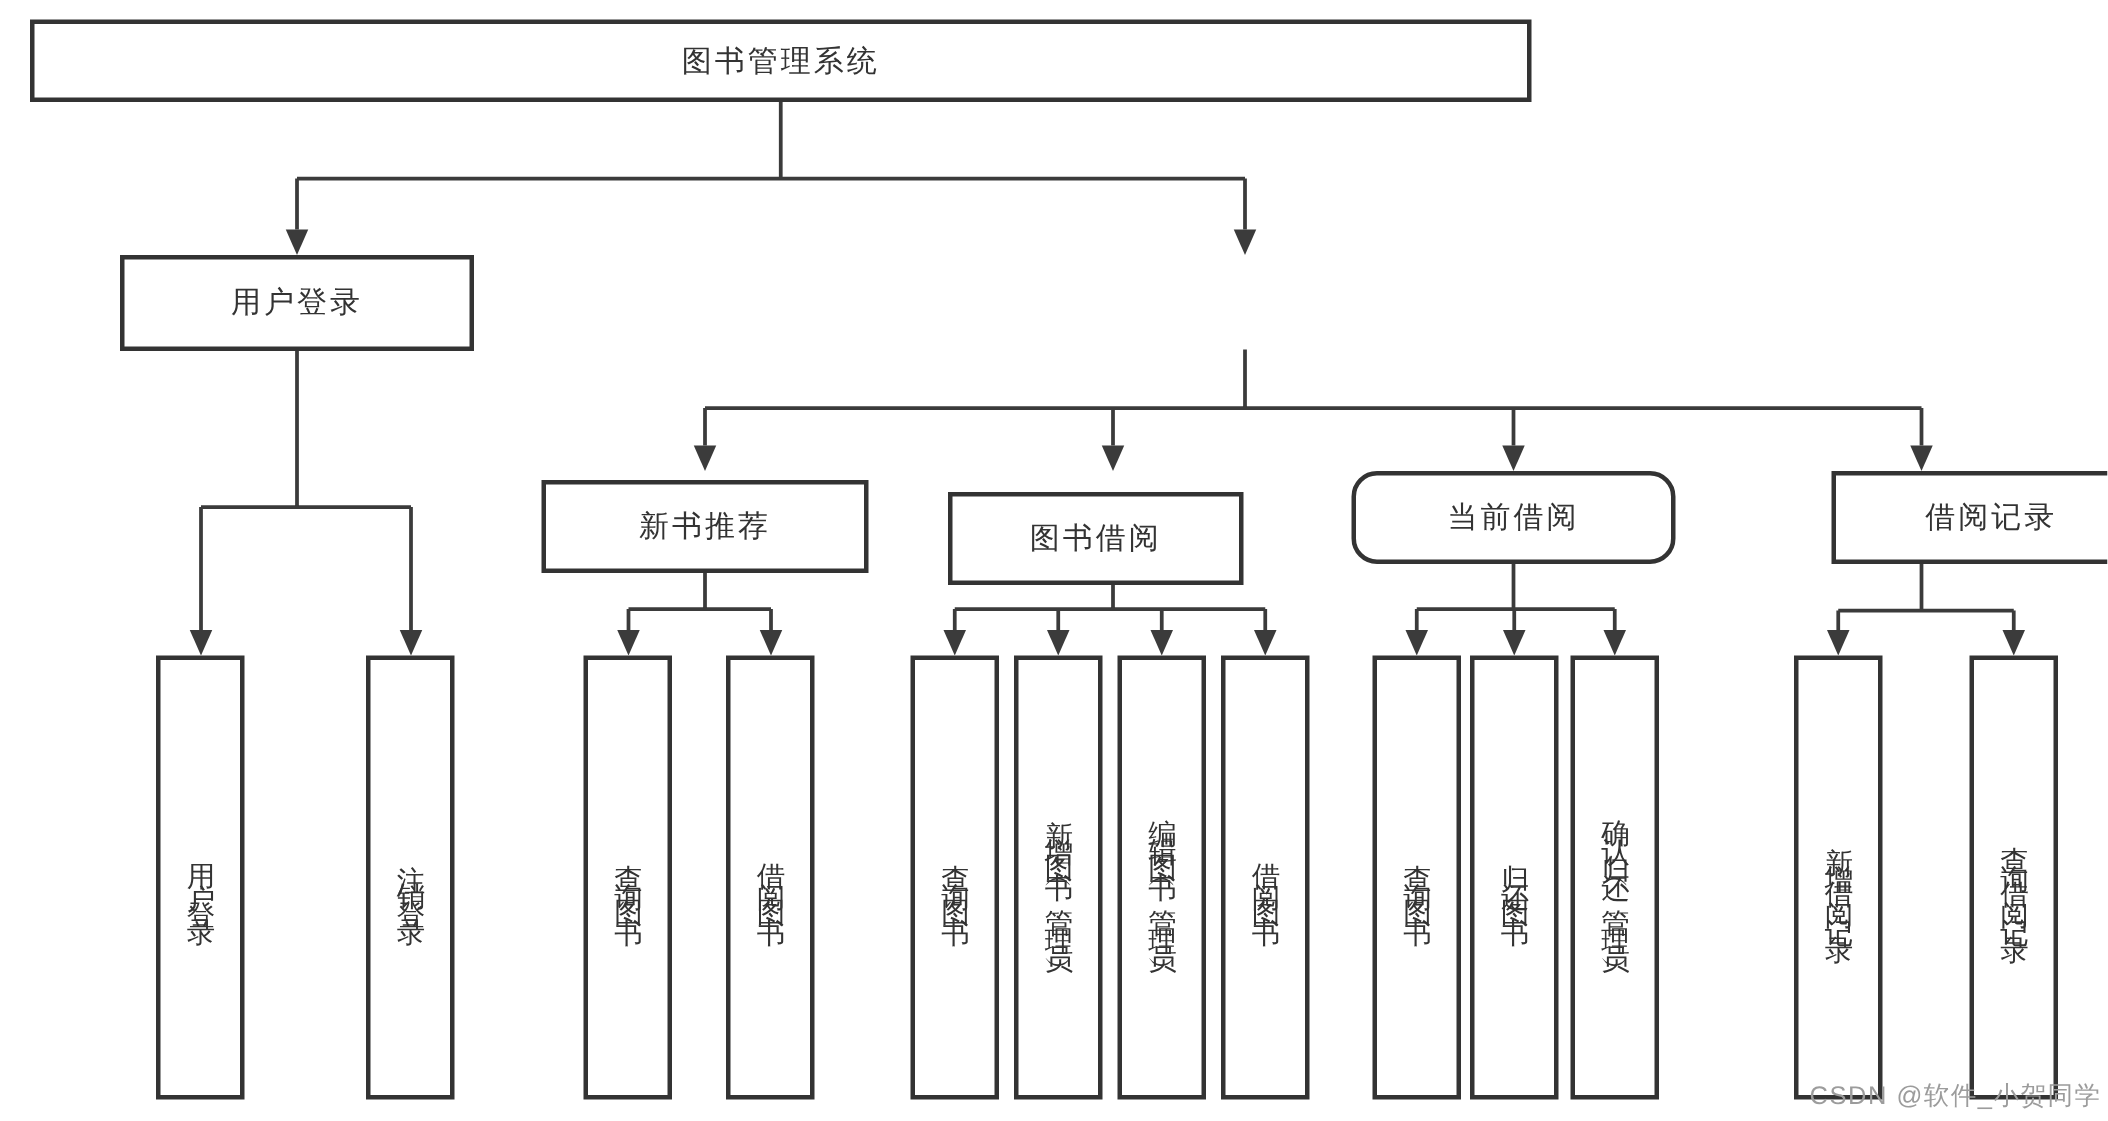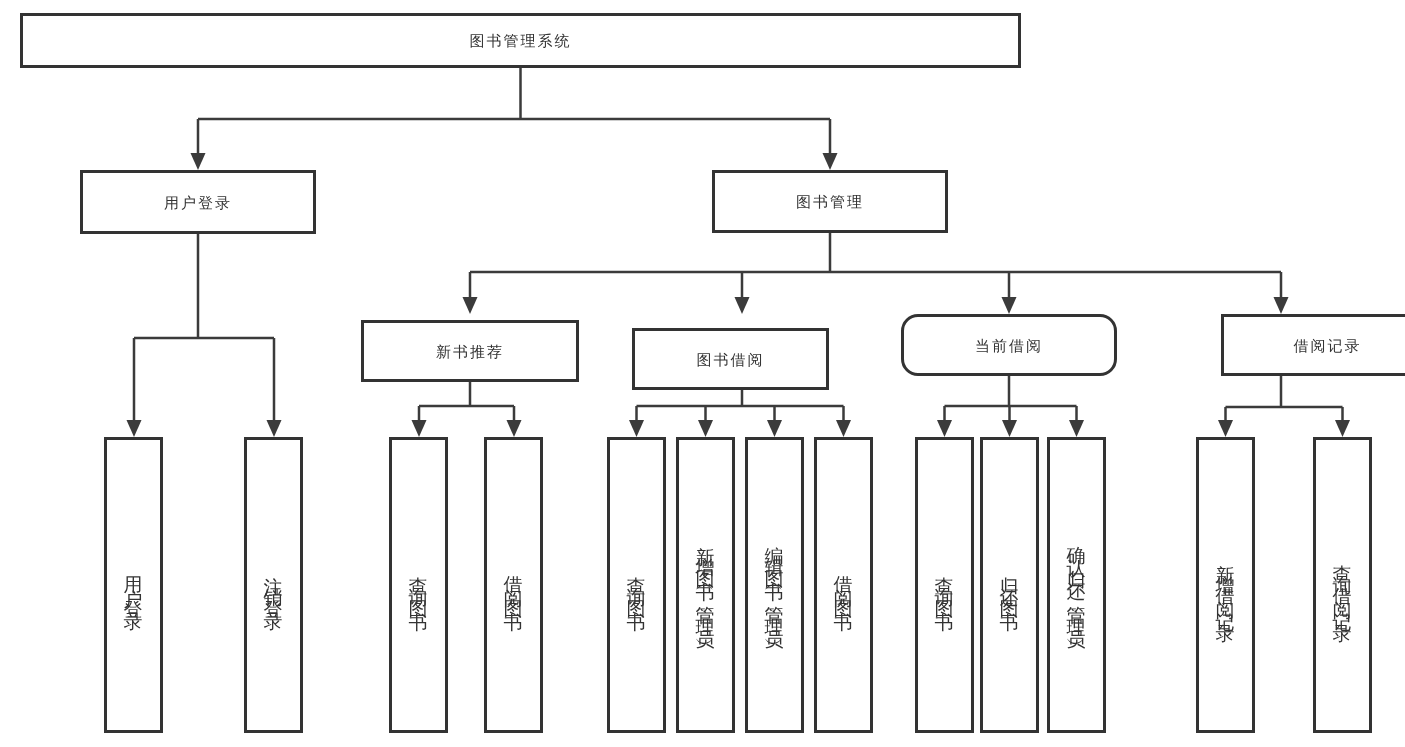--- a/index.html
+++ b/index.html
@@ -23,21 +23,21 @@
   }
   .node {
     position: absolute;
     box-sizing: border-box;
     background: #ffffff;
     border: 3px solid #333333;
     color: #333333;
     display: flex;
     align-items: center;
     justify-content: center;
-    font-size: 15px;
+    font-size: 20px;
     letter-spacing: 2px;
     line-height: 1;
     white-space: nowrap;
   }
   .node.vert {
     writing-mode: vertical-rl;
     text-orientation: mixed;
     font-size: 19px;
     letter-spacing: 12px;
     white-space: normal;
@@ -103,21 +103,20 @@
     <g>
       <path d="M1281 376 V407 M1225.5 407 H1342.5 M1225.5 407 V420 M1342.5 407 V420" fill="none" stroke="#3b3b3b" stroke-width="2.5"></path>
       <polygon points="1218,420 1233,420 1225.5,437" fill="#3b3b3b"></polygon>
       <polygon points="1335,420 1350,420 1342.5,437" fill="#3b3b3b"></polygon>
     </g>
   </svg>
 
   <div class="node" style="left:20px; top:13px; width:1001px; height:55px;">图书管理系统</div>
 
   <div class="node" style="left:80px; top:170px; width:236px; height:64px;">用户登录</div>
-  <div class="node" style="left:712px; top:170px; width:236px; height:63px;">图书管理</div>
 
   <div class="node" style="left:361px; top:320px; width:218px; height:62px;">新书推荐</div>
   <div class="node" style="left:632px; top:328px; width:197px; height:62px;">图书借阅</div>
   <div class="node" style="left:901px; top:314px; width:216px; height:62px;border-radius:17px;">当前借阅</div>
   <div class="node" style="left:1174px; top:314px; width:213px; height:62px;margin-left:47px;">借阅记录</div>
 
   <div class="node vert" style="left:104px; top:437px; width:59px; height:296px;">用户登录</div>
   <div class="node vert" style="left:244px; top:437px; width:59px; height:296px;">注销登录</div>
 
   <div class="node vert" style="left:389px; top:437px; width:59px; height:296px;">查询图书</div>
@@ -128,14 +127,15 @@
   <div class="node vert" style="left:745px; top:437px; width:59px; height:296px;">编辑图书（管理员）</div>
   <div class="node vert" style="left:814px; top:437px; width:59px; height:296px;">借阅图书</div>
 
   <div class="node vert" style="left:915px; top:437px; width:59px; height:296px;">查询图书</div>
   <div class="node vert" style="left:980px; top:437px; width:59px; height:296px;">归还图书</div>
   <div class="node vert" style="left:1047px; top:437px; width:59px; height:296px;">确认归还（管理员）</div>
 
   <div class="node vert" style="left:1196px; top:437px; width:59px; height:296px;">新增借阅记录</div>
   <div class="node vert" style="left:1313px; top:437px; width:59px; height:296px;">查询借阅记录</div>
 
+  <div class="watermark">CSDN @软件_小贺同学</div>
 
 </div>
 
 </body></html>

